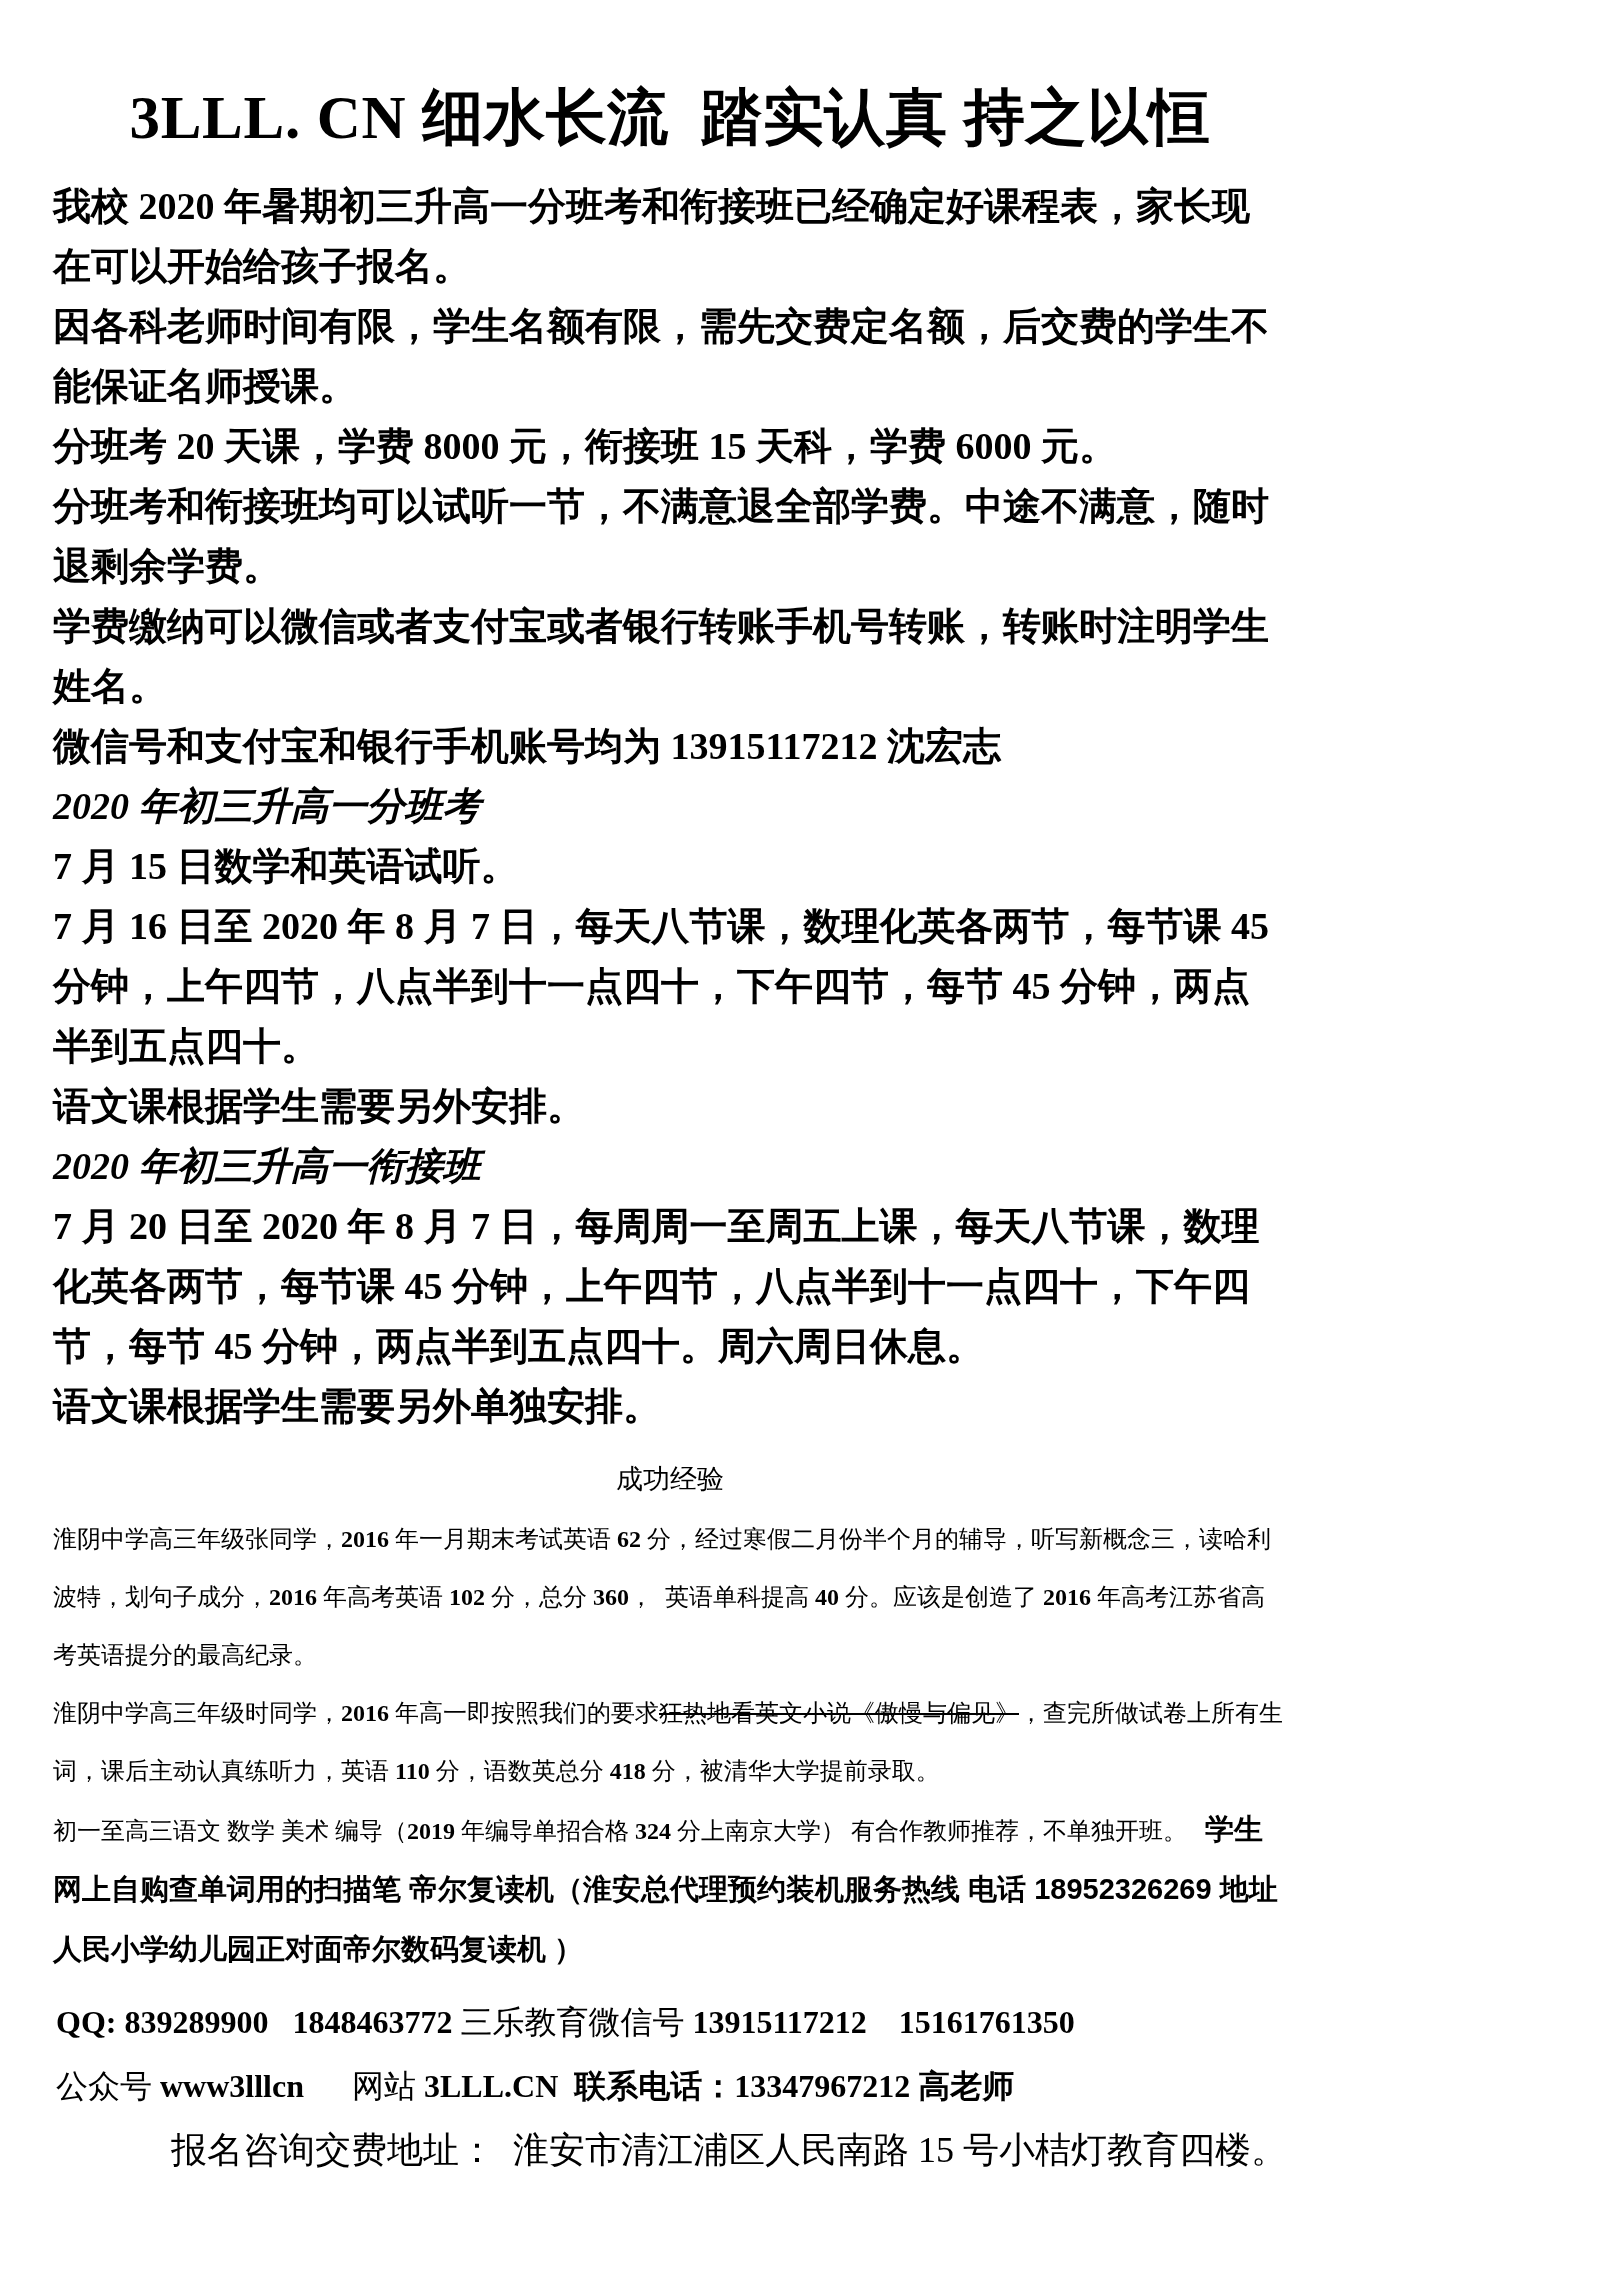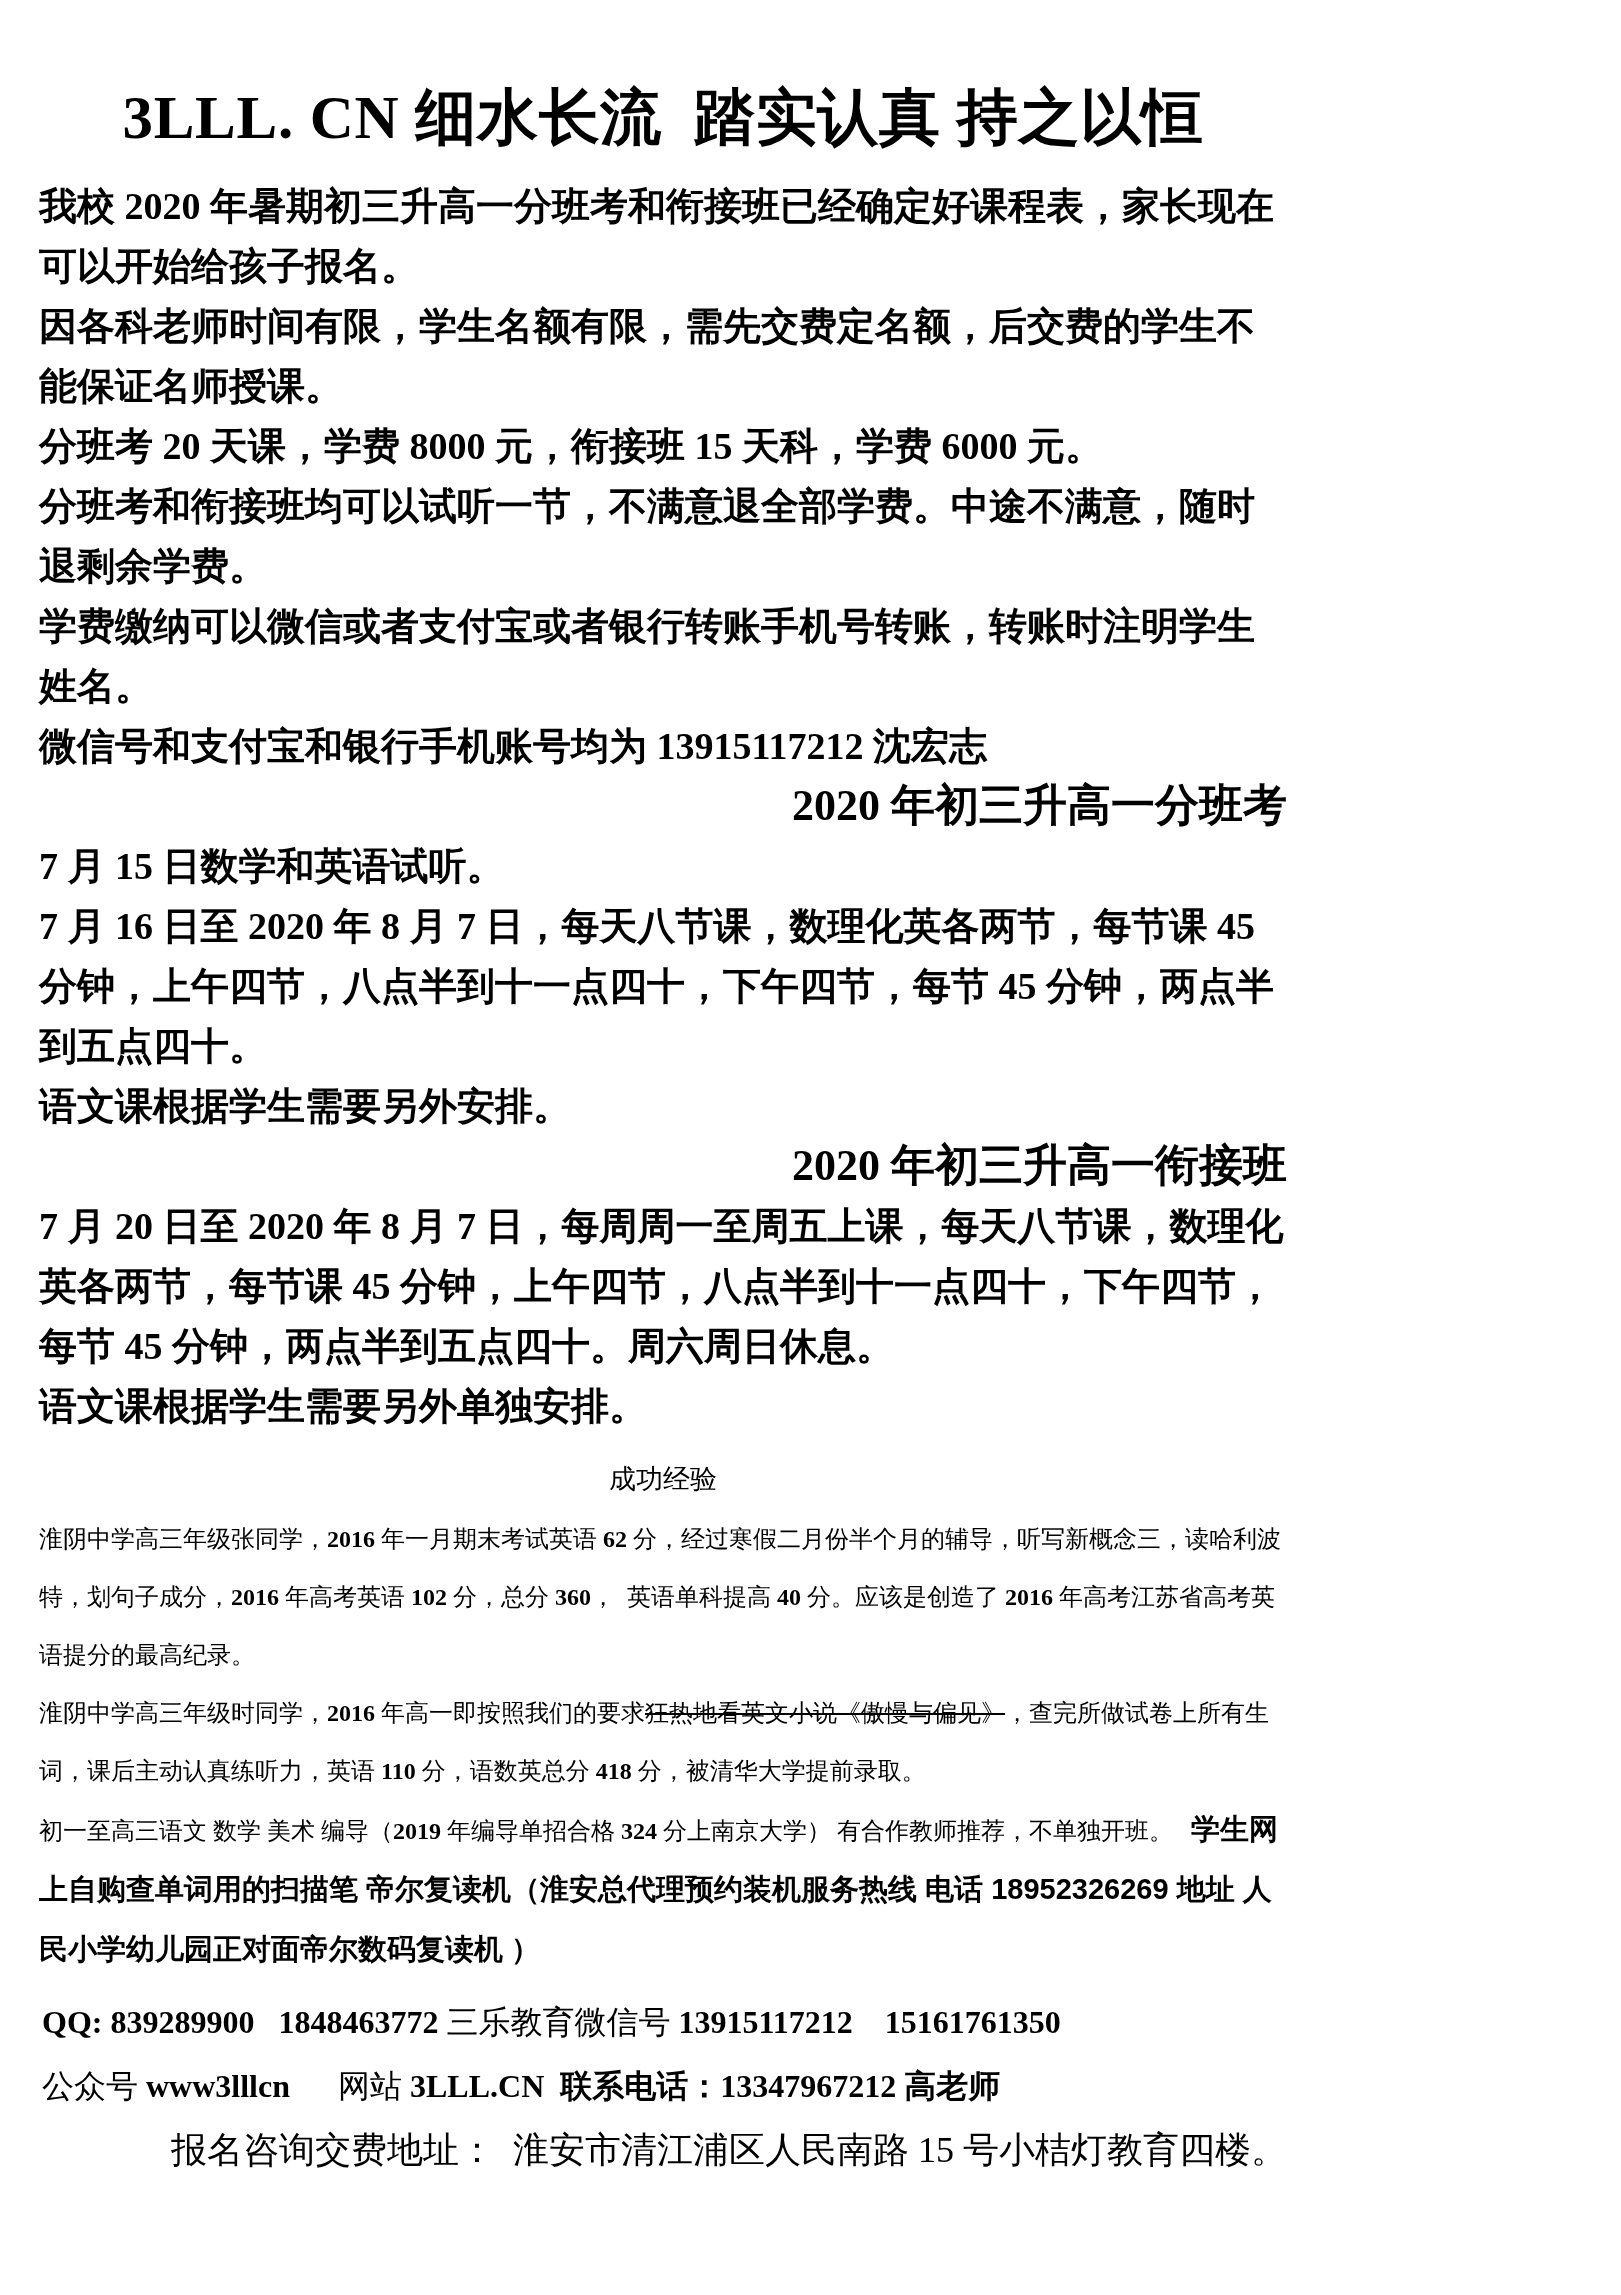--- a/index.html
+++ b/index.html
@@ -2,33 +2,33 @@
 <html style="font-size:11.6px"><head>
 <meta charset="utf-8">
 <style>
   html, body { margin: 0; padding: 0; background: #ffffff; }
   body {
     width: 1621px; height: 2295px;
     font-family: "Liberation Serif", "DejaVu Serif", serif;
     color: #000000;
     overflow: hidden;
   }
-  .page { box-sizing: border-box; width: 1344px; height: 2295px; padding: 80px 57px 0 39px; }
+  .page { box-sizing: border-box; width: 1344px; height: 2295px; padding: 80px 57px 0 53px; }
   .title {
     font-size: 61px; font-weight: bold; text-align: center;
     margin: 0 0 20px 0; line-height: 1.25; white-space: pre-wrap;
     letter-spacing: 0.7px;
   }
   .body-line {
     font-size: 38px; font-weight: bold; line-height: 60px;
     margin: 0; text-align: left;
   }
   .section-heading {
-    font-size: 44px; font-weight: bold; line-height: 60px;
-    margin: 0; text-align: right;
+    font-size: 38px; font-weight: bold; line-height: 60px;
+    margin: 0; text-align: left; font-style: italic;
   }
   .success-heading {
     font-size: 27px; font-weight: normal; text-align: center;
     margin: 22px 0 8.7px 0; line-height: 43px;
   }
   .small-text {
     font-size: 24px; font-weight: normal; line-height: 58px;
     margin: 0; white-space: pre-wrap;
   }
   .struck { text-decoration: line-through; }

